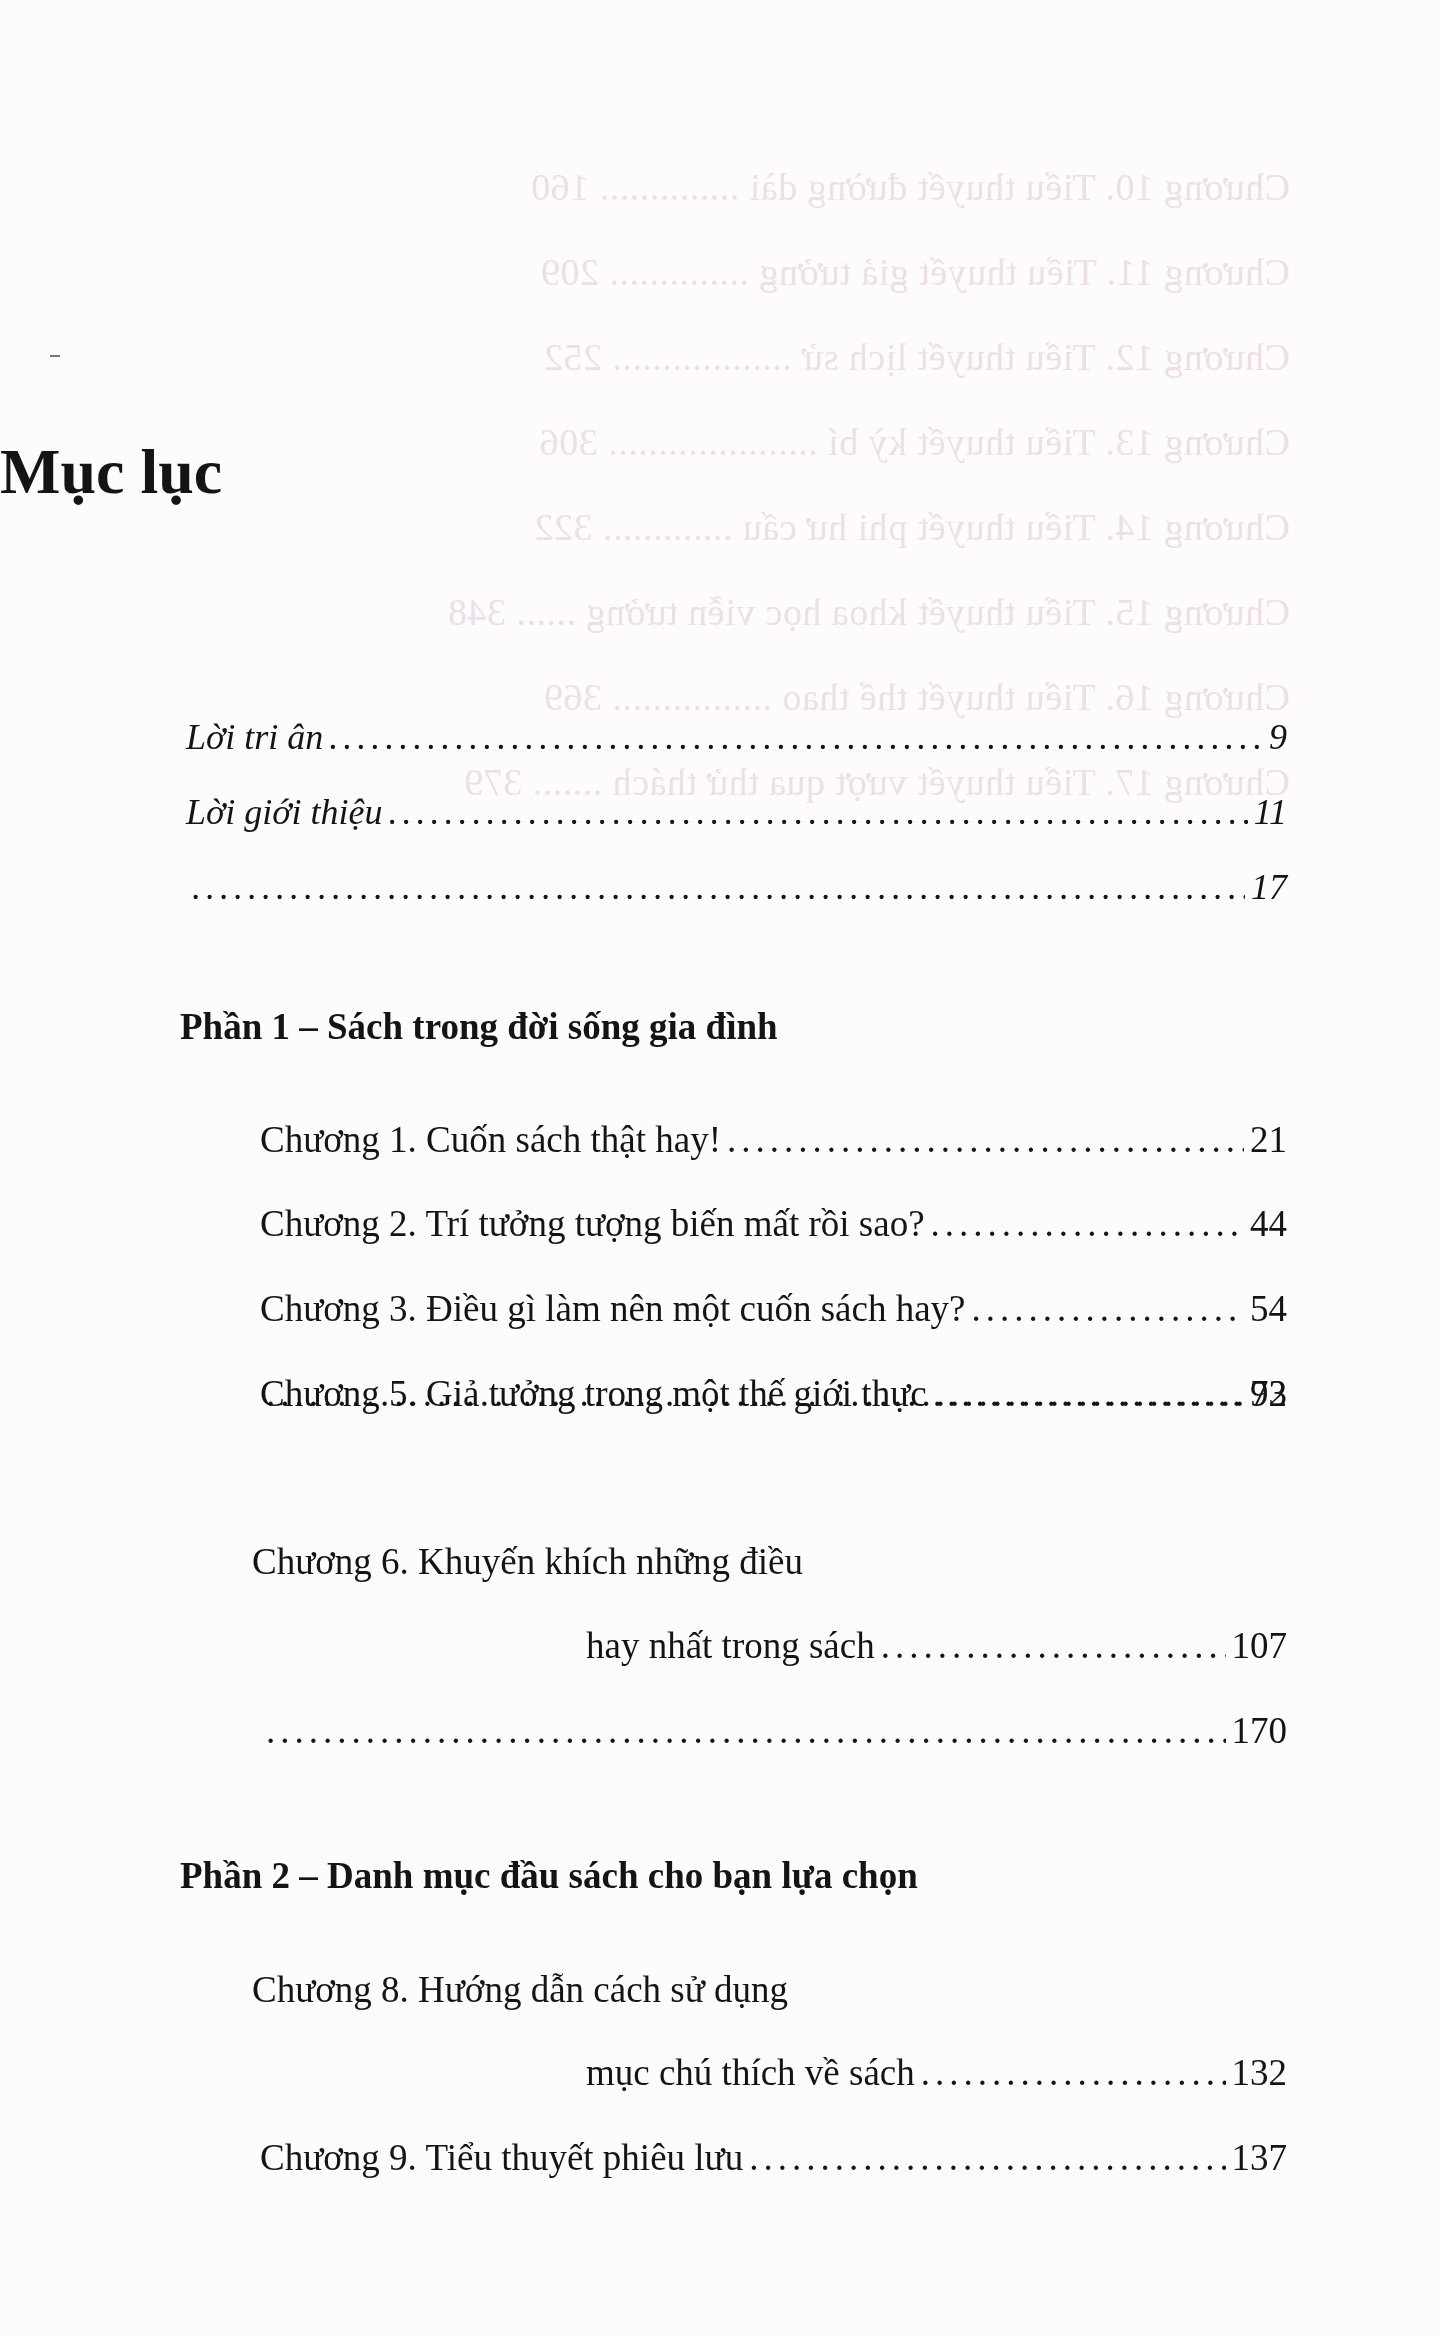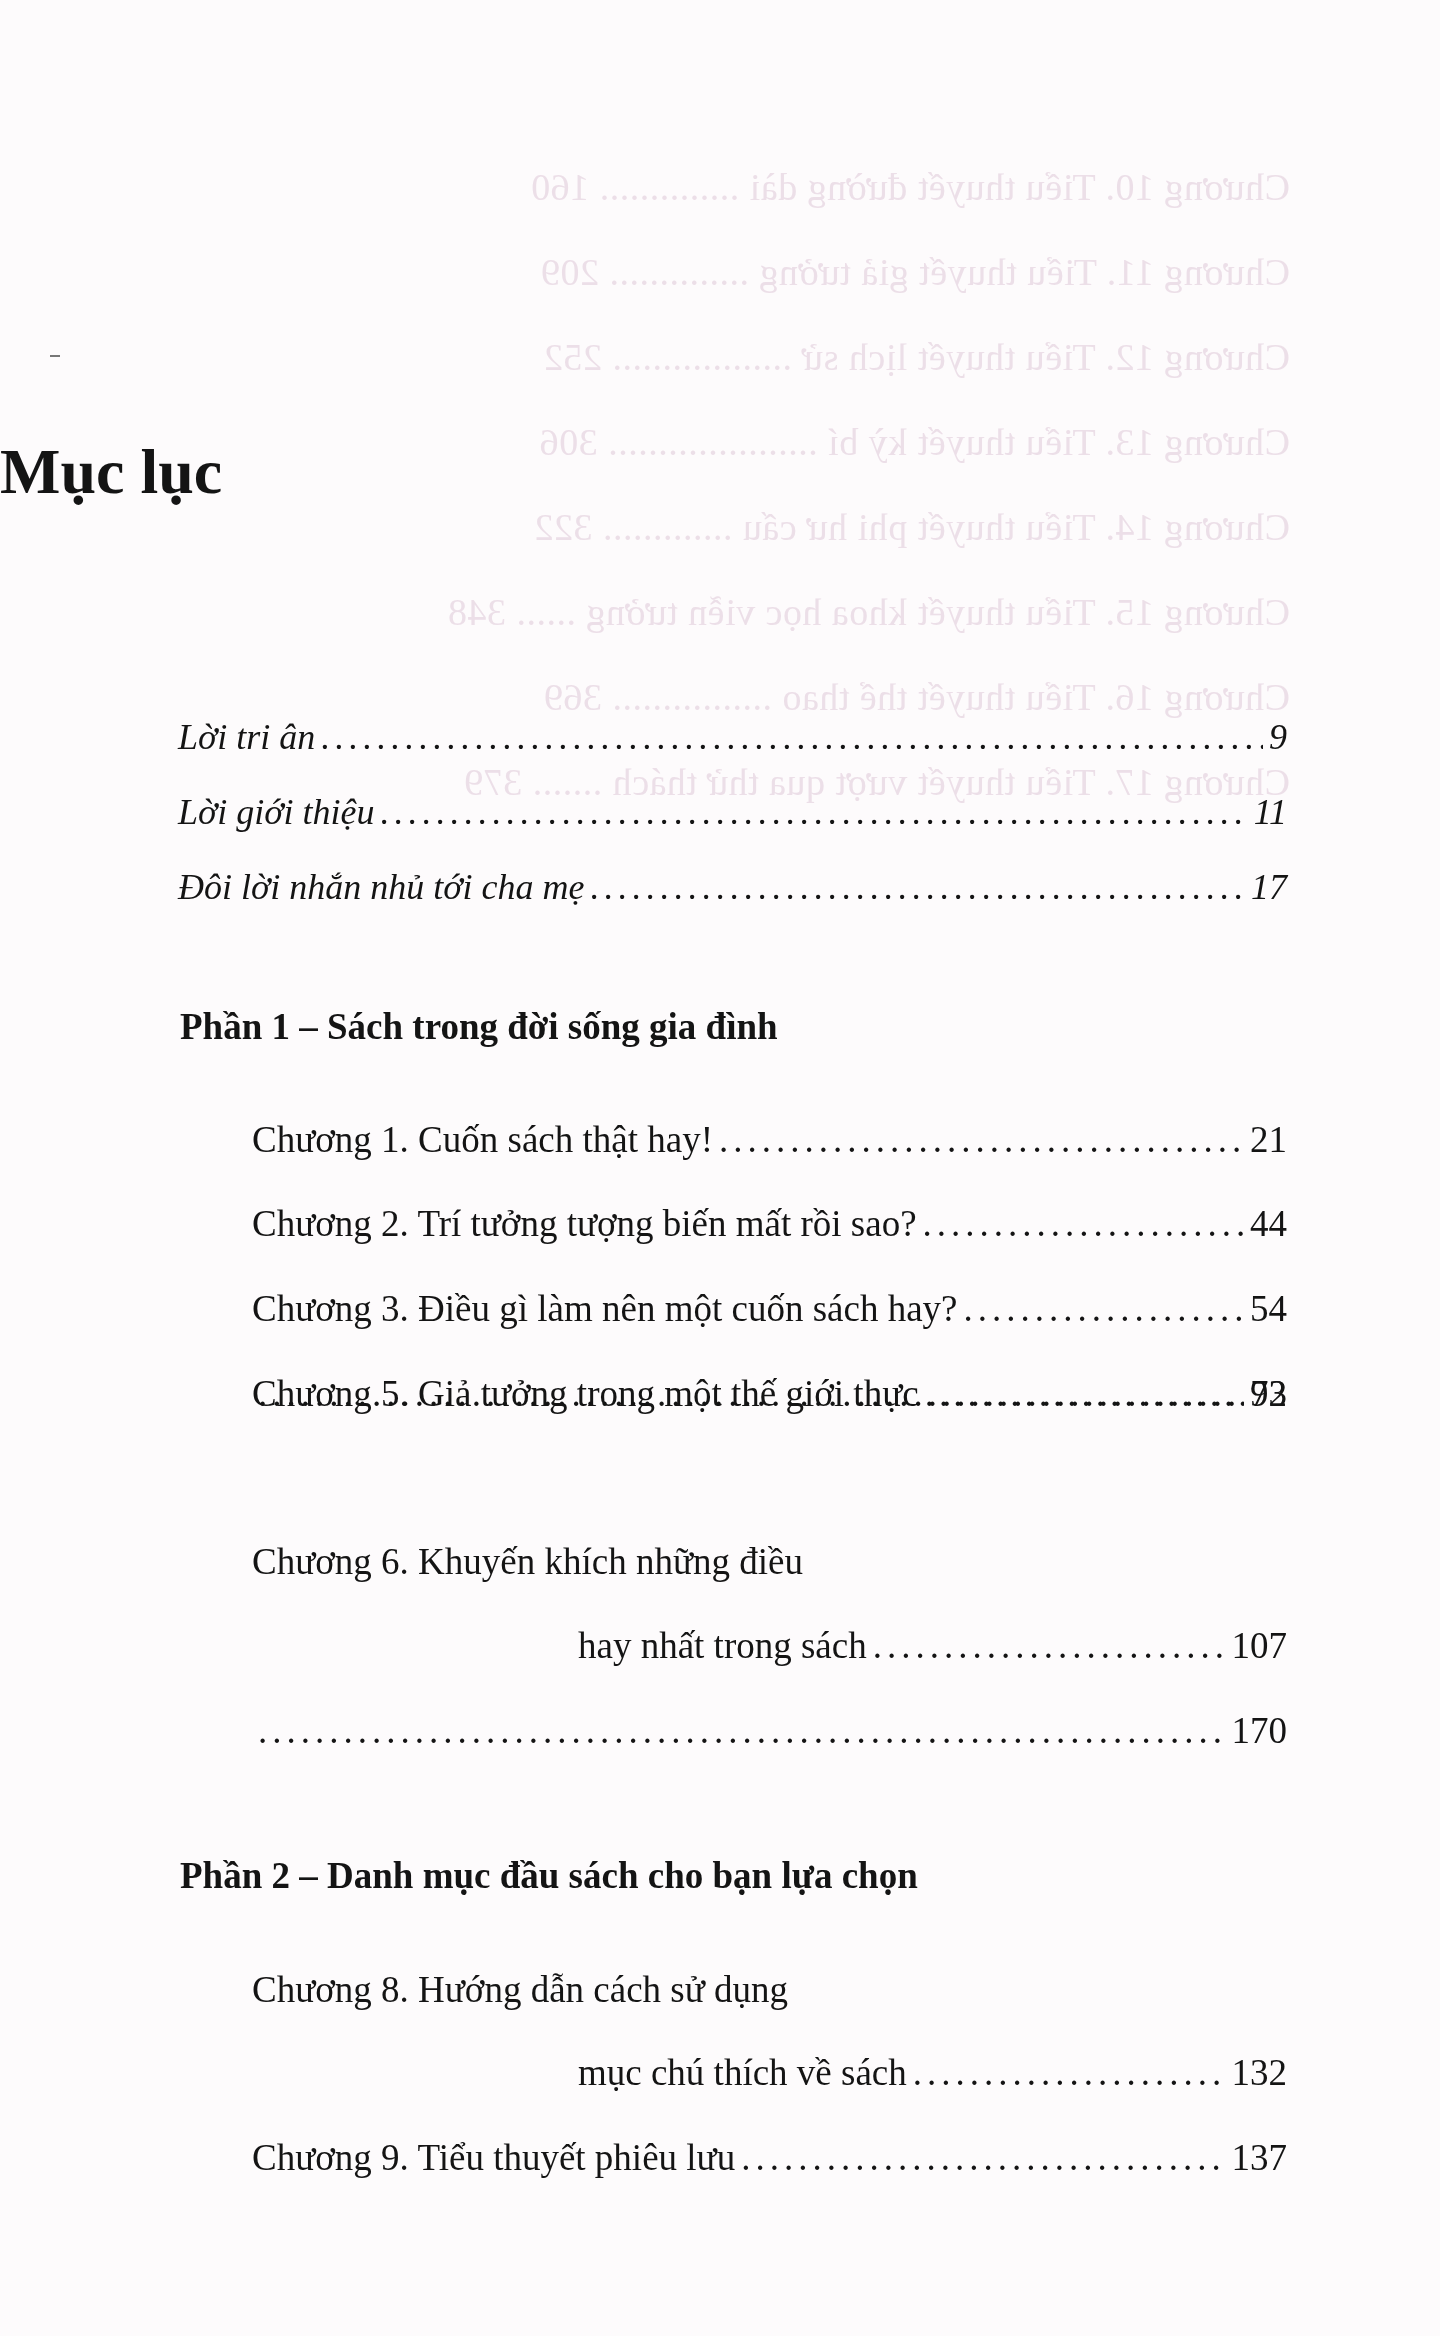--- a/index.html
+++ b/index.html
@@ -13,21 +13,21 @@
     position:absolute; right:150px; width:1050px;
     font-size:38px; color:#ecdfe8; transform:scaleX(-1);
     white-space:nowrap; text-align:left; letter-spacing:0.5px;
   }
   .title {
     position:absolute; left:0; width:1440px; top:435px;
     text-align:left; font-size:64px; font-weight:bold; letter-spacing:0;
   }
   .row {
     position:absolute; display:flex; align-items:baseline;
-    right:153px; font-size:37px; white-space:nowrap;
+    right:153px; font-size:37px; white-space:nowrap;margin-left:8px;
   }
   .row .label { flex:0 0 auto; }
   .row .leader {
     flex:1 1 auto; overflow:hidden; margin:0 6px; letter-spacing:5px;
   }
   .row .leader::before {
     content:"........................................................................................................................................................................";
   }
   .row .page { flex:0 0 auto; }
   .intro { left:178px; font-style:italic; font-size:36px; }
@@ -61,21 +61,20 @@
   <span class="label">Lời tri ân</span>
   <span class="leader"></span>
   <span class="page">9</span>
 </div>
 <div class="row intro" style="top:791px">
   <span class="label">Lời giới thiệu</span>
   <span class="leader"></span>
   <span class="page">11</span>
 </div>
 <div class="row intro" style="top:866px">
-  <span class="label">Đôi lời nhắn nhủ tới cha mẹ</span>
   <span class="leader"></span>
   <span class="page">17</span>
 </div>
 
 <div class="part" style="top:1005px">Phần 1 – Sách trong đời sống gia đình</div>
 
 <div class="row chap" style="top:1118px">
   <span class="label">Chương 1. Cuốn sách thật hay!</span>
   <span class="leader"></span>
   <span class="page">21</span>

